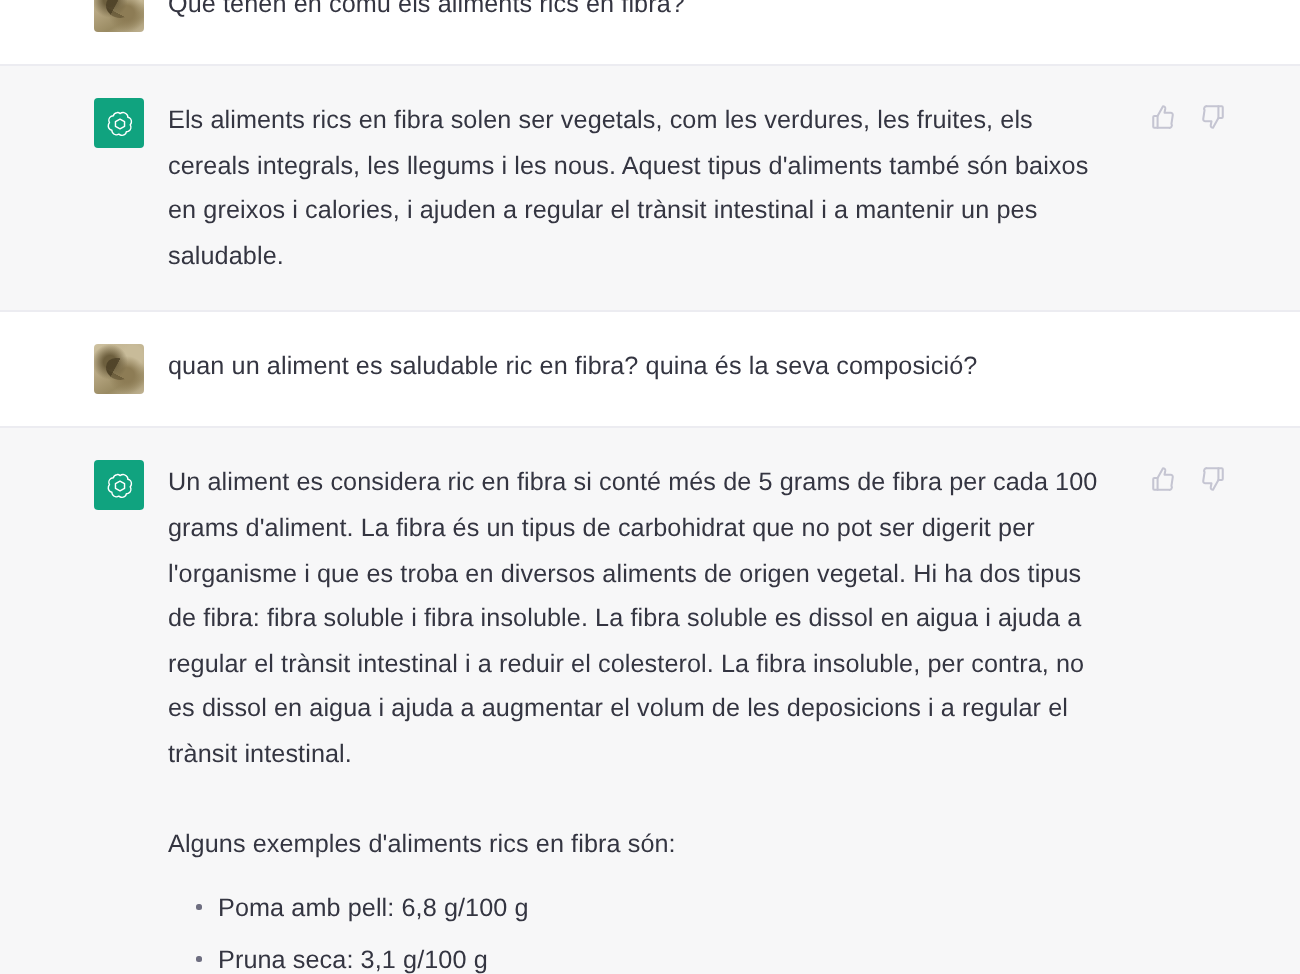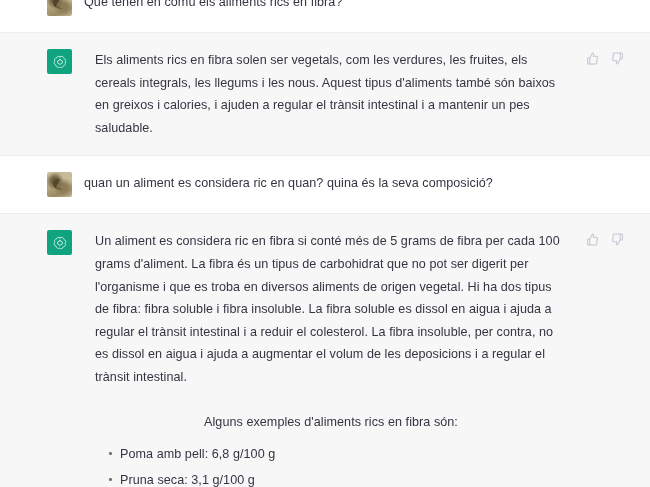--- a/index.html
+++ b/index.html
@@ -30,21 +30,20 @@
     padding: 16px 0 16px 0;
     position: relative;
   }
   .msg.user {
     background: #ffffff;
   }
   .msg.assistant {
     background: #f7f7f8;
     border-top: 1px solid #ececf1;
     border-bottom: 1px solid #ececf1;
-    gap: 11px;
   }
 
   
   .msg.clipped-top {
     padding-top: 0;
     margin-top: -9px;
   }
 
   .avatar-col {
     width: 84px;
@@ -107,21 +106,20 @@
     font-size: 12.6px;
     line-height: 22.6px;
     color: #343541;
     letter-spacing: 0.05px;
   }
   .content p {
     margin: 0 0 0 0;
   }
   .content p + p {
     margin-top: 22px;
-    text-align: center;
   }
 
   .content ul {
     margin: 10px 0 0 0;
     padding: 0 0 0 14px;
     list-style: none;
   }
   .content li {
     position: relative;
     padding-left: 11px;
@@ -203,21 +201,21 @@
       </div>
     </div>
   </div>
 
   <div class="msg user">
     <div class="avatar-col">
       <div class="avatar user-pic"></div>
     </div>
     <div class="body-col">
       <div class="content">
-        <p>quan un aliment es considera ric en quan? quina és la seva composició?</p>
+        <p>quan un aliment es saludable ric en fibra? quina és la seva composició?</p>
       </div>
     </div>
   </div>
 
   <div class="msg assistant">
     <div class="avatar-col">
       <div class="avatar bot">
         <svg width="16" height="16" viewBox="0 0 24 24" fill="none" stroke="#ffffff" stroke-width="1.1" stroke-linecap="round" stroke-linejoin="round">
           <path d="M12 4.2c1.9-1.4 4.3-.9 5.4 1 .3.5.5 1.1.5 1.7 1.8.4 3 2.2 2.6 4.1-.1.6-.4 1.1-.8 1.6.9 1.6.4 3.7-1.2 4.7-.5.3-1.1.5-1.7.5-.4 1.9-2.2 3-4.1 2.6-.6-.1-1.1-.4-1.6-.8-1.6.9-3.7.4-4.7-1.2-.3-.5-.5-1.1-.5-1.7-1.9-.4-3-2.2-2.6-4.1.1-.6.4-1.1.8-1.6-.9-1.6-.4-3.7 1.2-4.7.5-.3 1.1-.5 1.7-.5.3-1.2 1.3-2.1 2.5-2.3 1-.2 2 .1 2.5.7z"></path>
           <path d="M12 8.4 8.6 10.3v3.4L12 15.6l3.4-1.9v-3.4L12 8.4z"></path>

